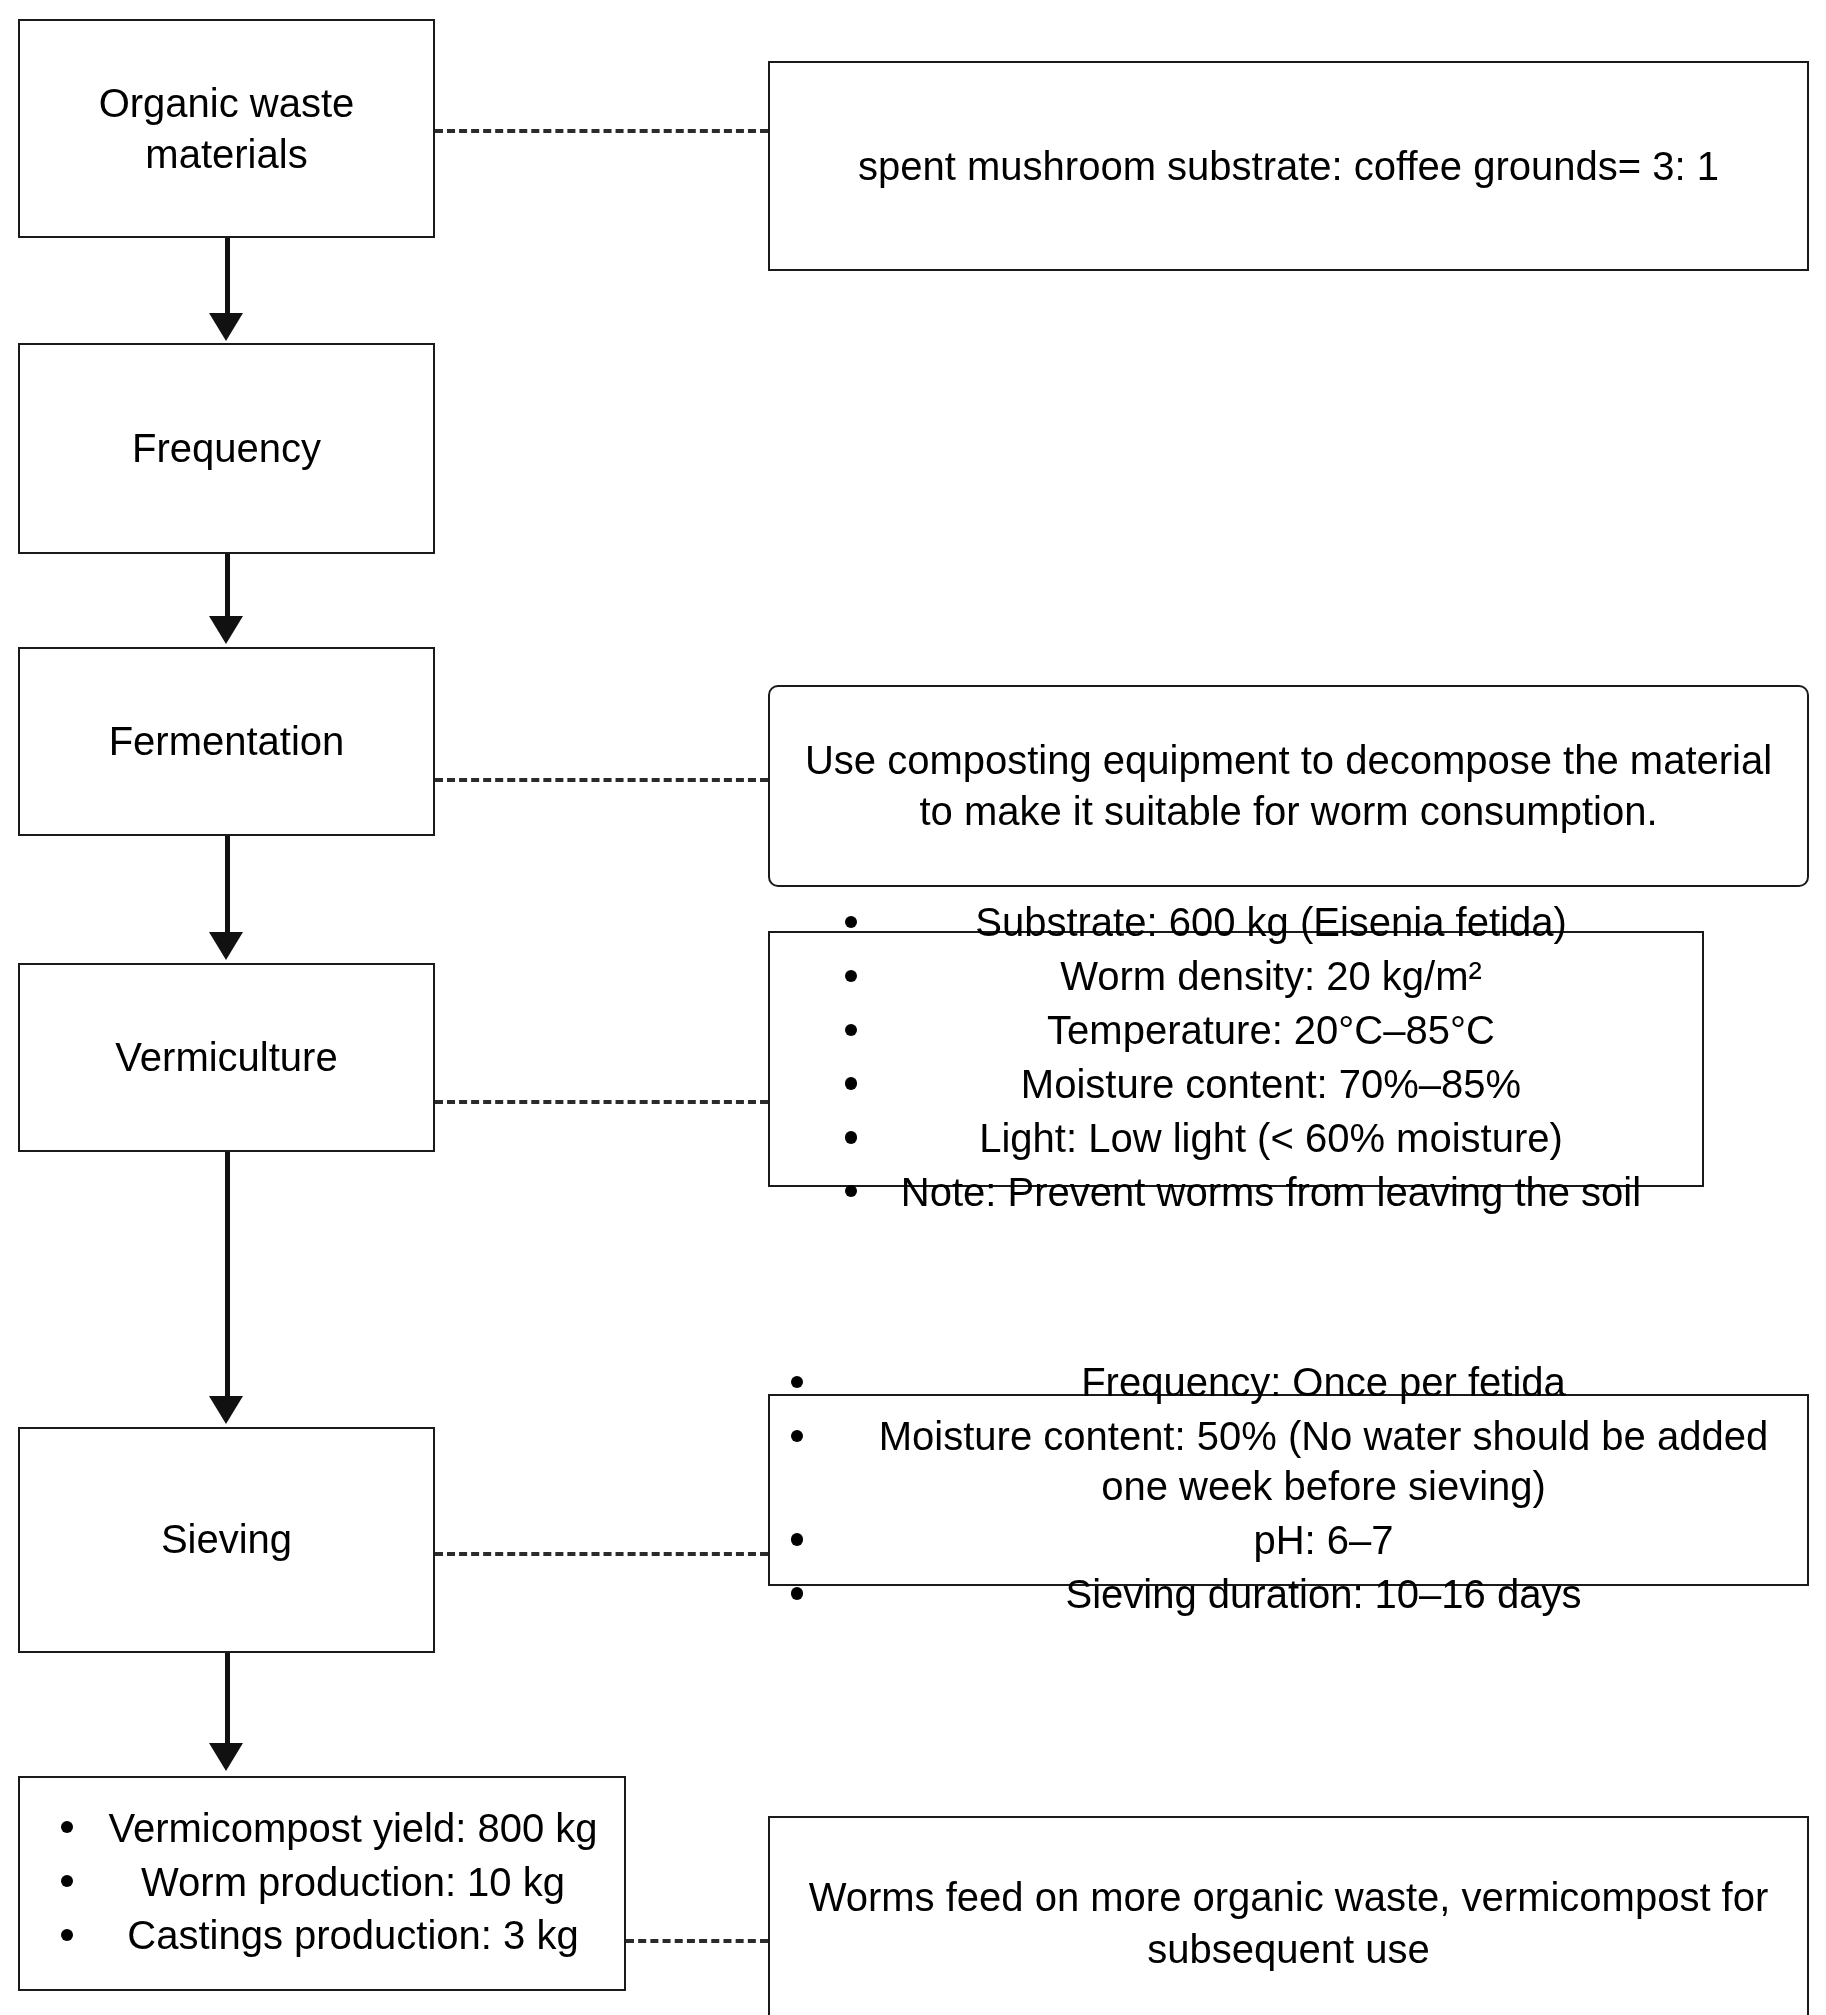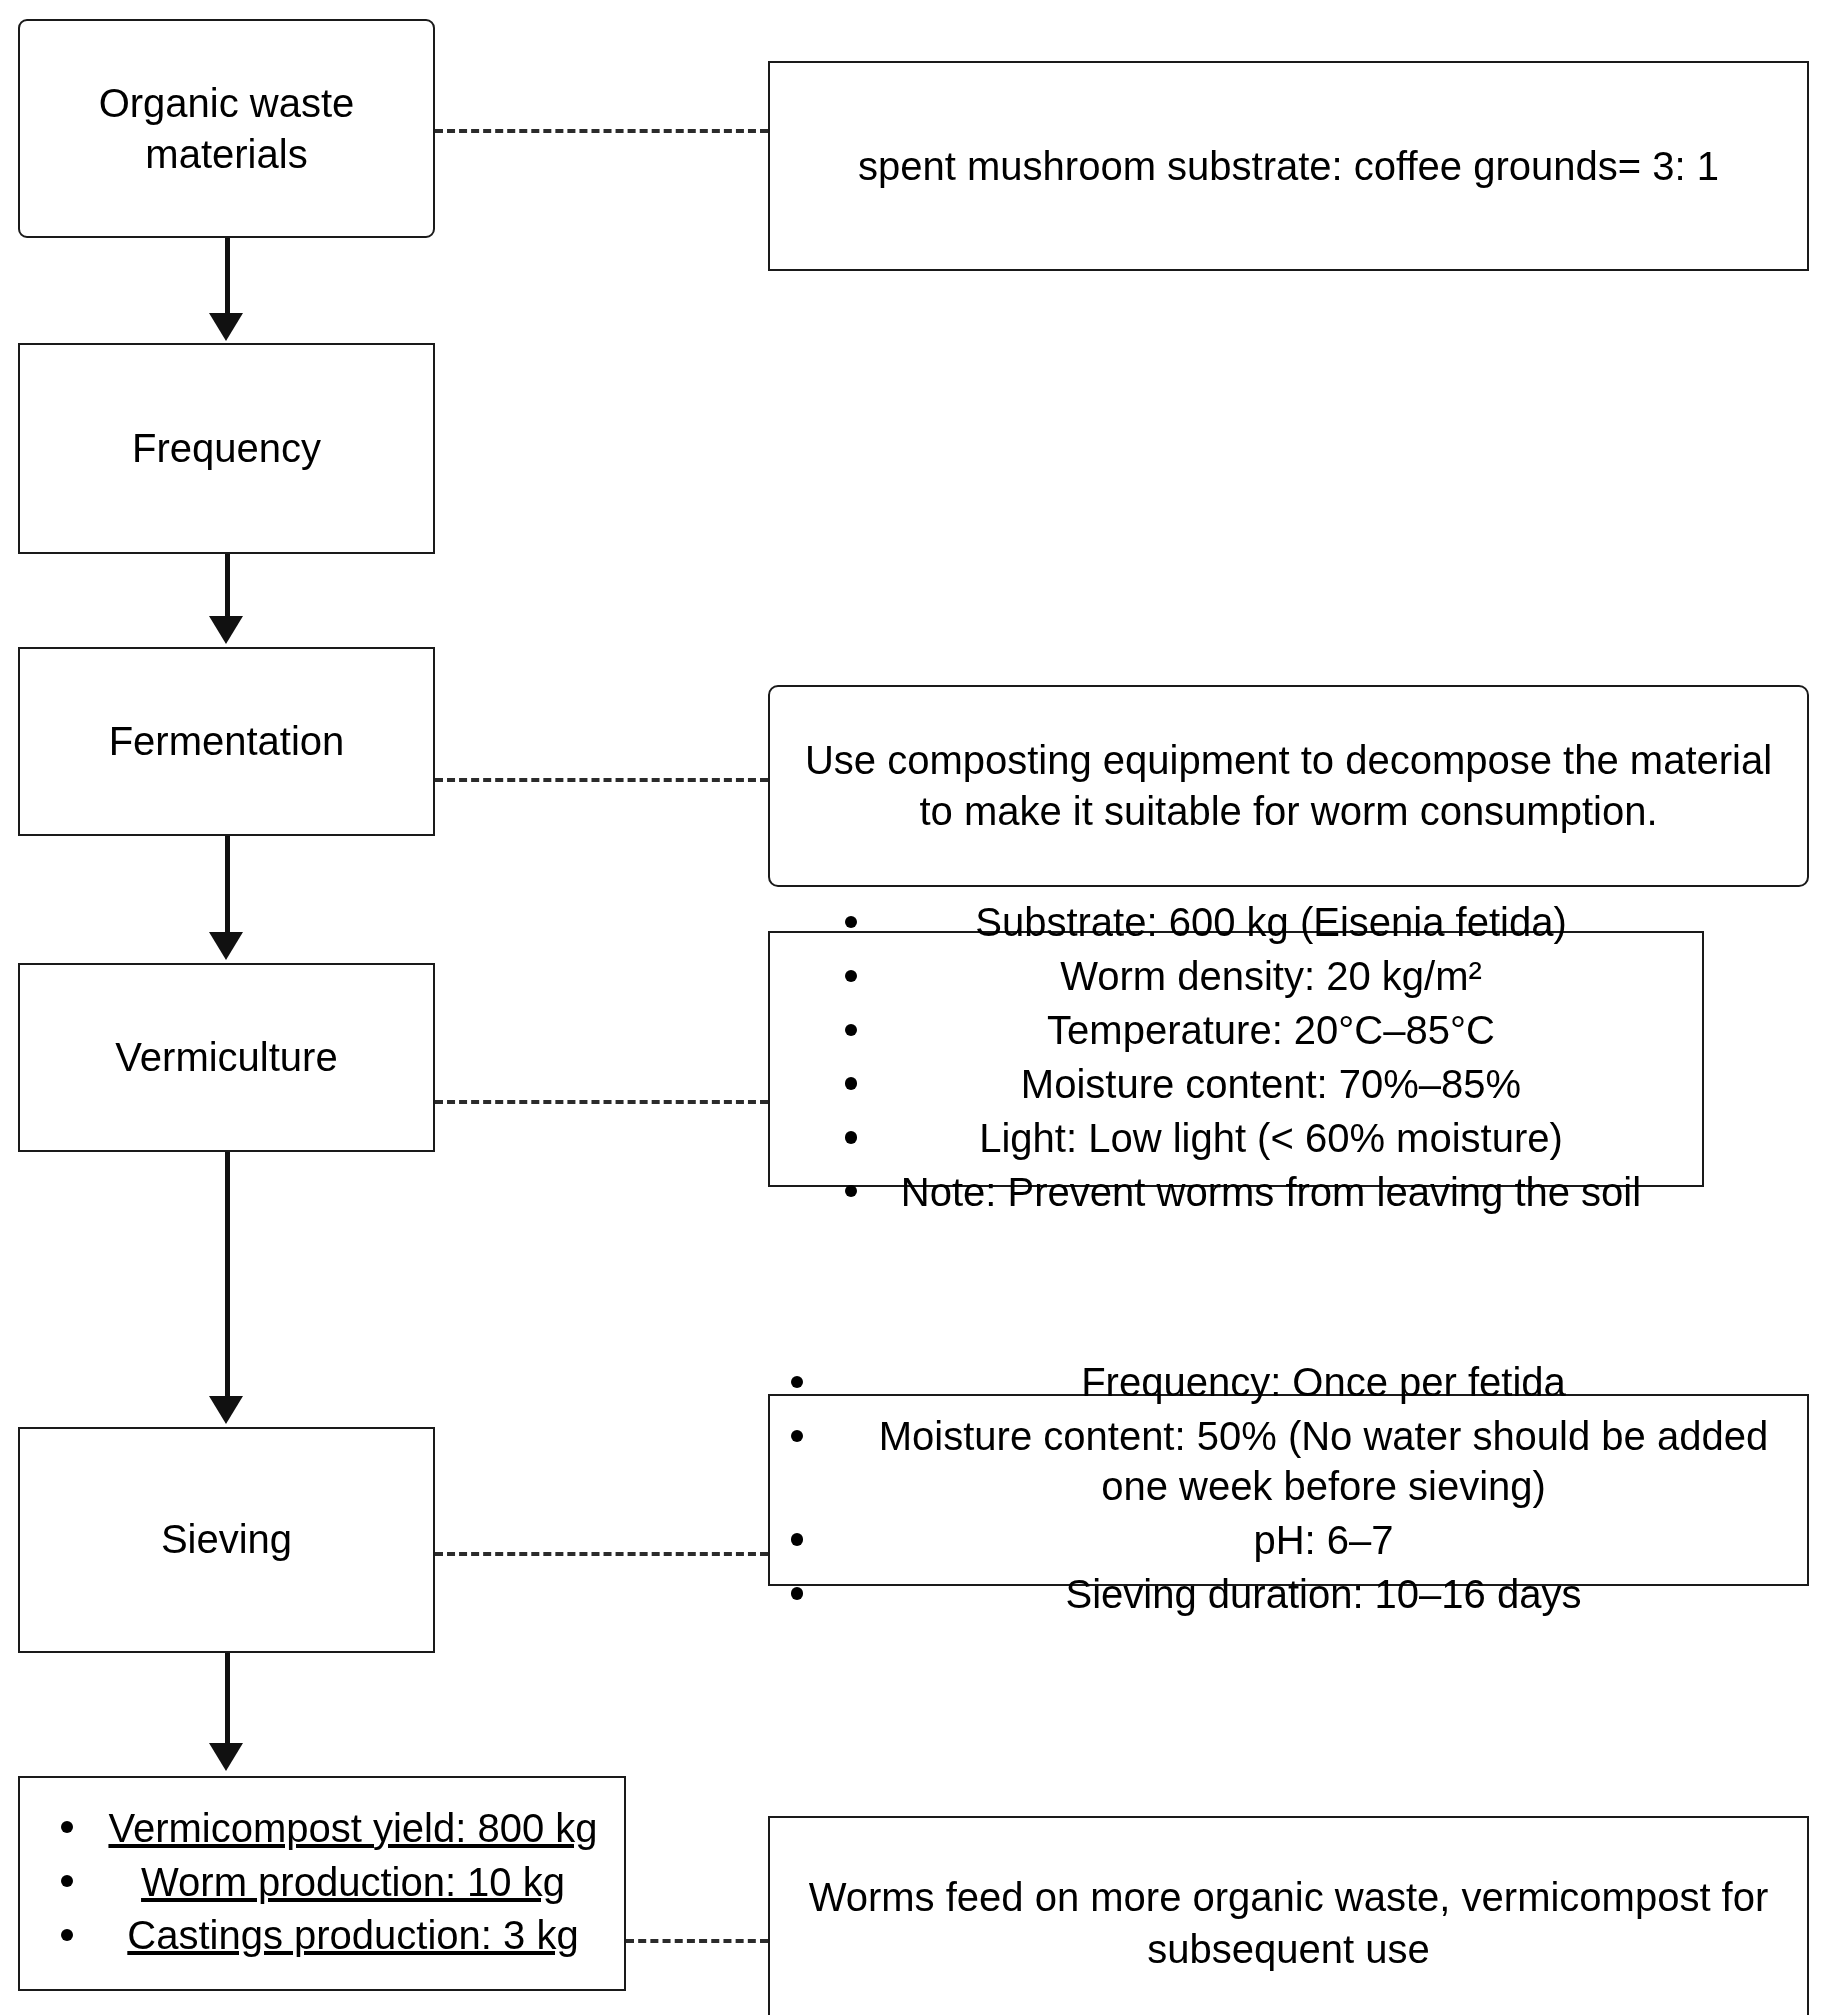--- a/index.html
+++ b/index.html
@@ -58,21 +58,20 @@
     position: absolute;
     left: 14.2px;
     top: 0.46em;
     width: 12.3px;
     height: 12.3px;
     background: #000;
     border-radius: 50%;
   }
   ul.blist.tight li {
     padding-left: 62px;
-    text-decoration: underline;
   }
   ul.blist.hang li {
     padding-left: 0;
   }
   ul.blist.hang li .txt {
     display: block;
     padding-left: 70px;
     text-indent: -70px;
   }
   ul.blist.hang li .txt .lead {
@@ -97,21 +96,21 @@
     position: absolute;
     height: 0;
     border-top: 4.5px dashed #2b2b2b;
   }
 </style>
 </head>
 <body>
 
 <div id="canvas">
 
-  <div class="box proc" style="left:18px; top:19.4px; width:417px; height:219px;border-radius:9px;">
+  <div class="box proc" style="left:18px; top:19.4px; width:417px; height:219px;">
     <span>Organic waste materials</span>
   </div>
 
   <div class="arrow-line" style="left:225px; top:238px; height:78px;"></div>
   <div class="arrow-head" style="left:209px; top:313px;"></div>
 
   <div class="box proc" style="left:18px; top:343px; width:417px; height:211px;">
     <span>Frequency</span>
   </div>
 

